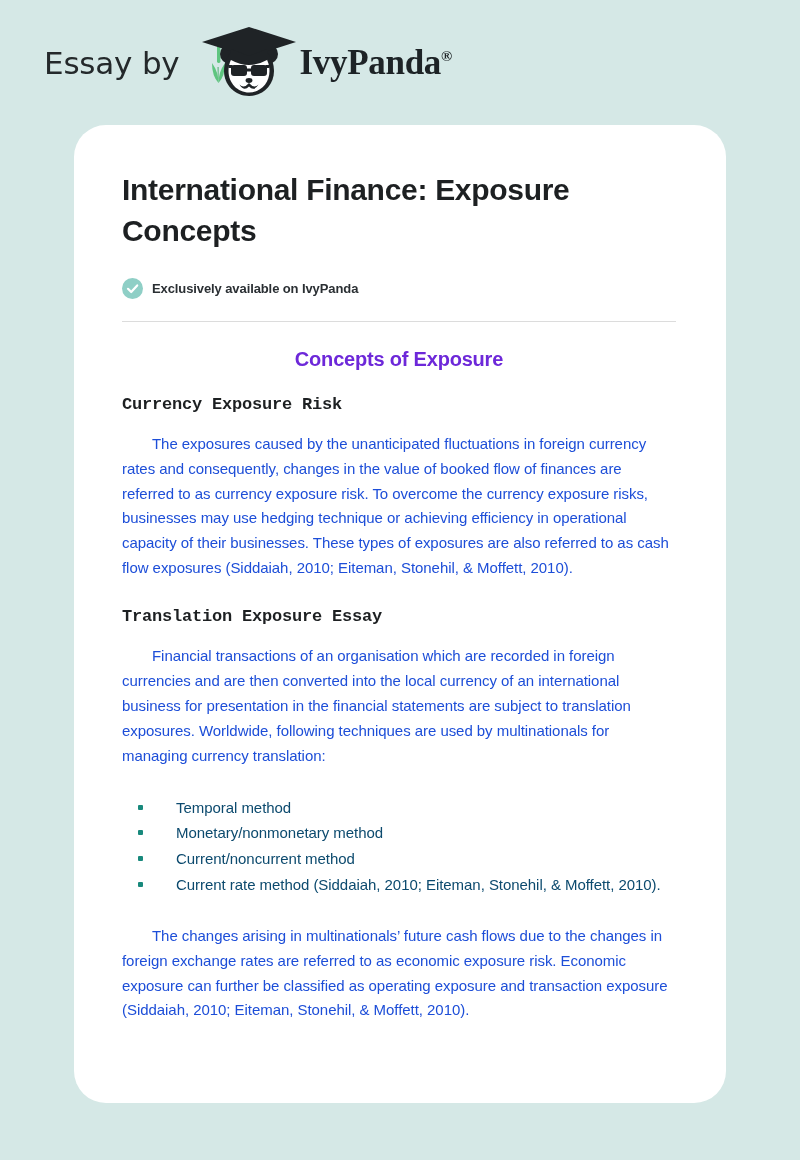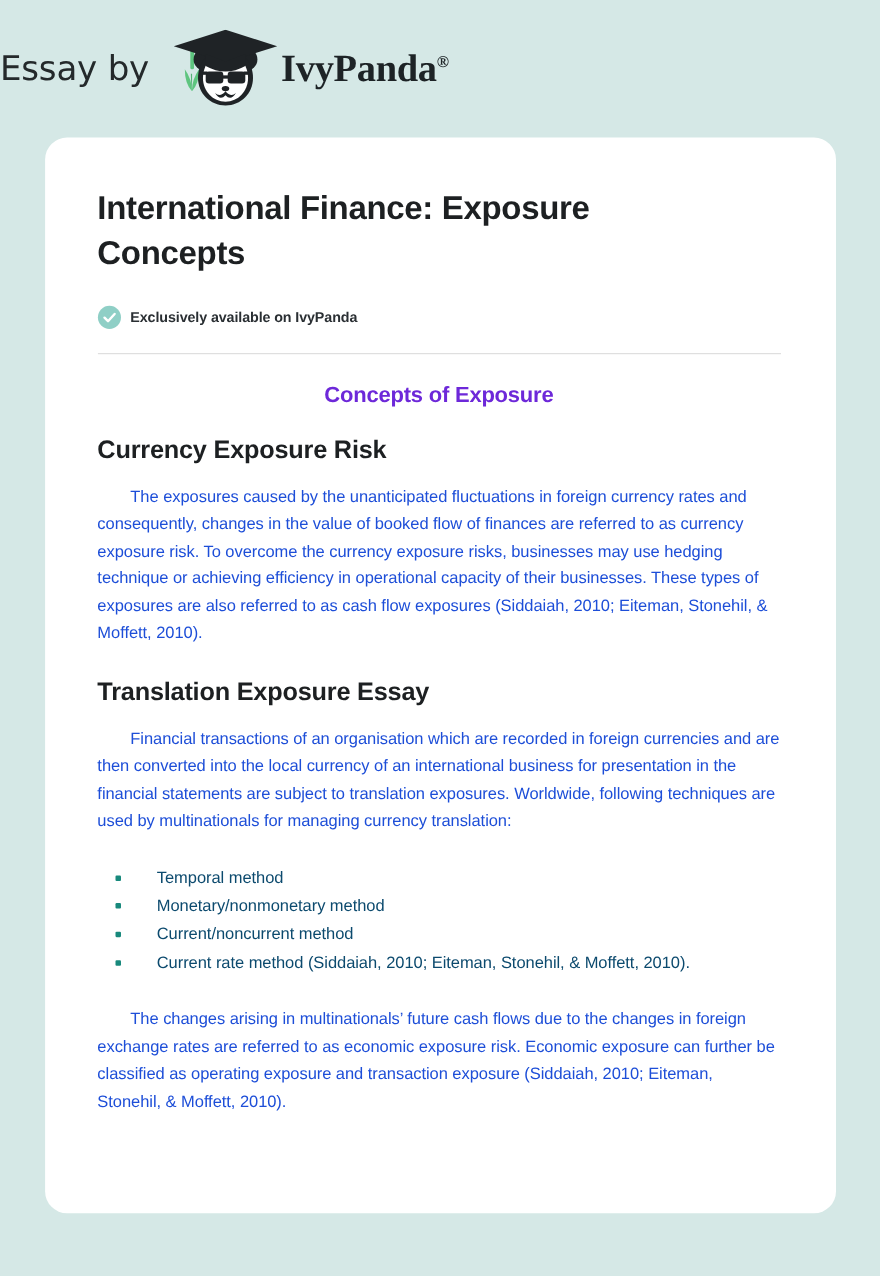--- a/index.html
+++ b/index.html
@@ -12,20 +12,21 @@
     background: #d5e8e6;
     font-family: "Liberation Sans", sans-serif;
     -webkit-font-smoothing: antialiased;
   }
 
   
   .brand-header {
     height: 125px;
     display: flex;
     align-items: center;
+    padding-left: 44px;
     box-sizing: border-box;
   }
   .brand-essay-by {
     font-size: 31px;
     color: #24292b;
     font-family: "DejaVu Sans", sans-serif;
     font-weight: 400;
     letter-spacing: -0.2px;
   }
   .brand-logo-group {
@@ -51,24 +52,24 @@
   .brand-wordmark .reg {
     font-size: 15px;
     vertical-align: super;
     font-weight: 700;
   }
 
   
   .paper-card {
     position: relative;
     margin: 0 auto;
-    width: 719px;
+    width: 652px;
     min-height: 978px;
     background: #ffffff;
-    border-radius: 20px;
+    border-radius: 32px;
     box-sizing: border-box;
     padding: 44px 26px 40px 24px;
   }
   .card-inner {
     padding: 0 24px;
   }
 
   .doc-title {
     font-size: 30px;
     line-height: 1.38;
@@ -111,25 +112,26 @@
 
   .h-section {
     font-size: 20px;
     font-weight: 700;
     color: #6d28d9;
     margin: 0 0 24px 0;
     letter-spacing: -0.2px;
     text-align: center;
   }
   .h-sub {
-    font-size: 23px;
+    font-size: 17px;
     font-weight: 700;
     color: #1d2022;
     margin: 0 0 18px 0;
     letter-spacing: -0.2px;
+    font-family: Liberation Mono, monospace;
   }
   .h-sub.spaced { margin-top: 30px; }
 
   .body-par {
     font-size: 15px;
     line-height: 1.66;
     color: #1d4ed8;
     margin: 0 0 26px 0;
     text-indent: 30px;
     letter-spacing: -0.05px;

